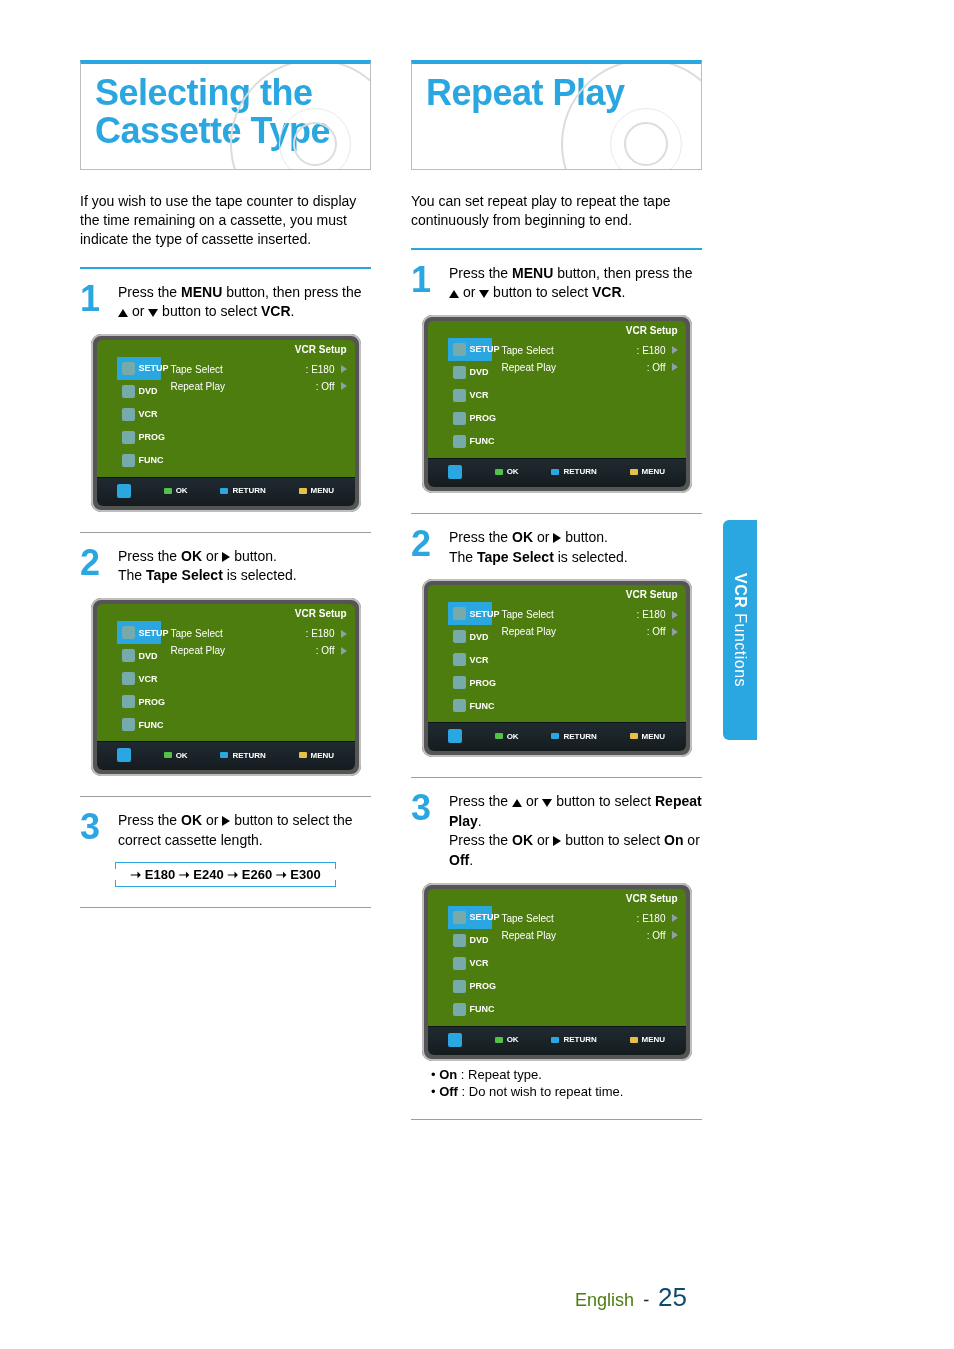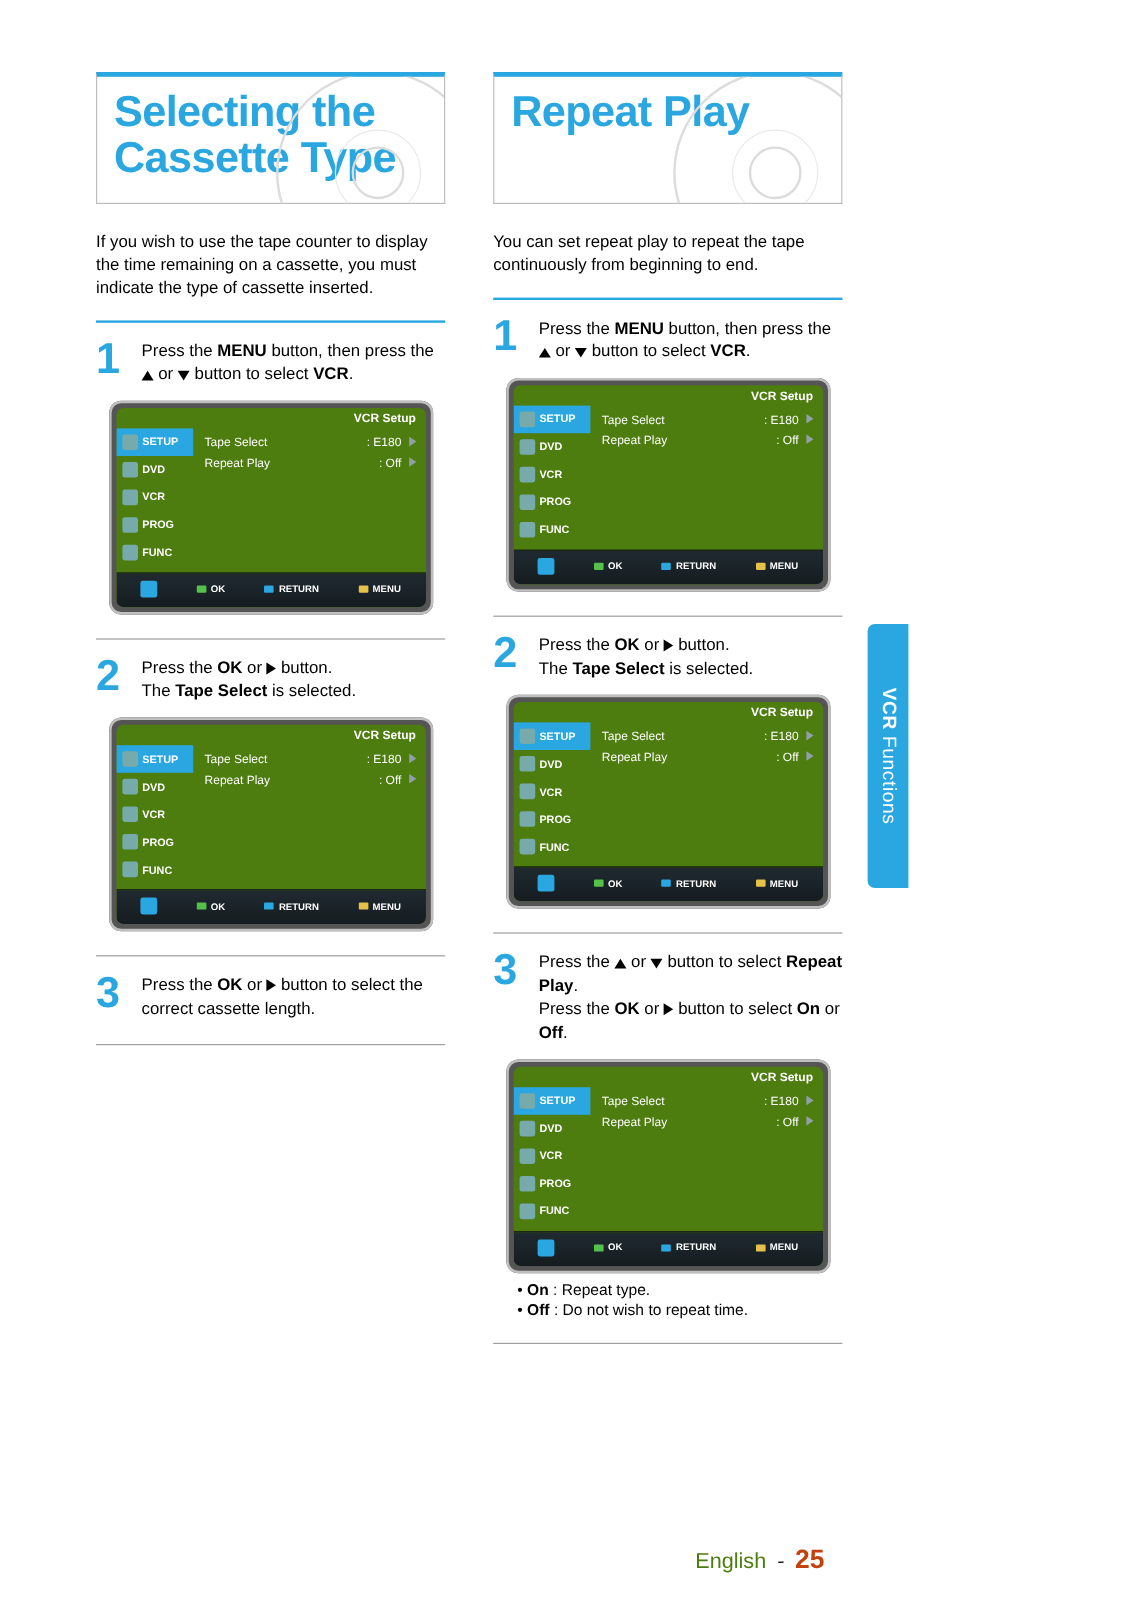--- a/index.html
+++ b/index.html
@@ -72,33 +72,33 @@
     border-radius: 10px;
     padding: 6px;
     box-shadow: inset 0 0 0 2px #bfbfbf;
   }
   .osd-inner { background: #4d7c0f; border-radius: 6px; overflow: hidden; color: #fff; }
   .osd-top { display: flex; justify-content: flex-end; padding: 4px 8px 2px 8px; font-size: 10px; font-weight: bold; }
   .osd-body { display: flex; min-height: 120px; }
   .osd-side { width: 64px; display: flex; flex-direction: column; }
   .osd-tab {
     display: flex; align-items: center; gap: 4px;
-    font-size: 9px; font-weight: bold; padding: 5px 5px; color: #fff;
+    font-size: 9px; font-weight: bold; padding: 5px 5px; color: #fff; margin-left: 20px;
   }
   .osd-tab.sel { background: #2aa7e0; }
   .osd-tab .ico { width: 13px; height: 13px; background:#7aa; border-radius:2px; flex:0 0 auto; position:relative; }
   .ico-setup { background:#1777c4; }
   .ico-dvd   { background:#b67a2f; }
   .ico-vcr   { background:#6d8a8a; }
   .ico-prog  { background:#3aa34a; border-radius:50%; }
   .ico-func  { background:#b33a3a; }
 
   .osd-main { flex: 1; padding: 4px 8px 4px 10px; font-size: 10px; }
   .osd-row { display: flex; justify-content: space-between; align-items: center; padding: 3px 0; }
-  .osd-row .val { display: inline-flex; align-items: flex-start; gap: 6px; }
+  .osd-row .val { display: inline-flex; align-items: center; gap: 6px; }
   .tri-r { width: 0; height: 0; border-left: 6px solid #8fa0a8; border-top: 4px solid transparent; border-bottom: 4px solid transparent; display: inline-block; }
   .osd-foot {
     display: flex; justify-content: space-around; align-items: center;
     padding: 6px 6px 8px 6px; font-size: 8px; font-weight: bold; gap:4px;
     background: linear-gradient(#1f2a30, #151c20);
     border-top: 1px solid #0e1518;
   }
   .osd-foot .dpad { width: 14px; height: 14px; background:#2aa7e0; position:relative; border-radius:2px; }
   .osd-foot .dpad::before, .osd-foot .dpad::after { content:""; position:absolute; background:#2aa7e0; }
   .osd-foot .chip { display:inline-flex; align-items:center; gap:4px; }
@@ -149,21 +149,21 @@
   .side-tab .bold { font-weight: bold; }
 
   .footer {
     position: absolute;
     right: 70px;
     bottom: 36px;
     font-size: 18px;
   }
   .footer .lang { color: #4d7c0f; }
   .footer .dash { color: #222; font-style: italic; padding: 0 4px; }
-  .footer .pg { color: #c2410c; font-weight: bold; font-size: 22px; }
+  .footer .pg { color: #0c4a6e; font-weight: normal; font-size: 26px; }
 
   .glyph-up, .glyph-down, .glyph-right {
     display:inline-block; vertical-align: -1px;
   }
   .glyph-up { width:0;height:0;border-left:5px solid transparent;border-right:5px solid transparent;border-bottom:8px solid #000; }
   .glyph-down { width:0;height:0;border-left:5px solid transparent;border-right:5px solid transparent;border-top:8px solid #000; }
   .glyph-right { width:0;height:0;border-top:5px solid transparent;border-bottom:5px solid transparent;border-left:8px solid #000; }
 </style>
 </head>
 <body>
@@ -322,20 +322,24 @@
         </div>
       <hr class="hr-thin">
 
       <div class="step">
         <div class="step-num">3</div>
         <div class="step-text">
           <span>Press the </span><b>OK</b><span> or </span><span class="glyph-right"></span><span> button to select the correct cassette length.</span>
         </div>
       </div>
 
+      <div class="flow-box">
+        <span>➝ E180 ➝ E240 ➝ E260 ➝ E300</span>
+        <span class="bl"></span><span class="br"></span>
+      </div>
 
       <hr class="hr-thin">
     </div>
 
     <div class="col">
       <div class="title-box short">
         <div class="disc-bg"></div>
         <div class="title-text">Repeat Play</div>
       </div>
       <p class="intro">You can set repeat play to repeat the tape continuously from beginning to end.</p>

